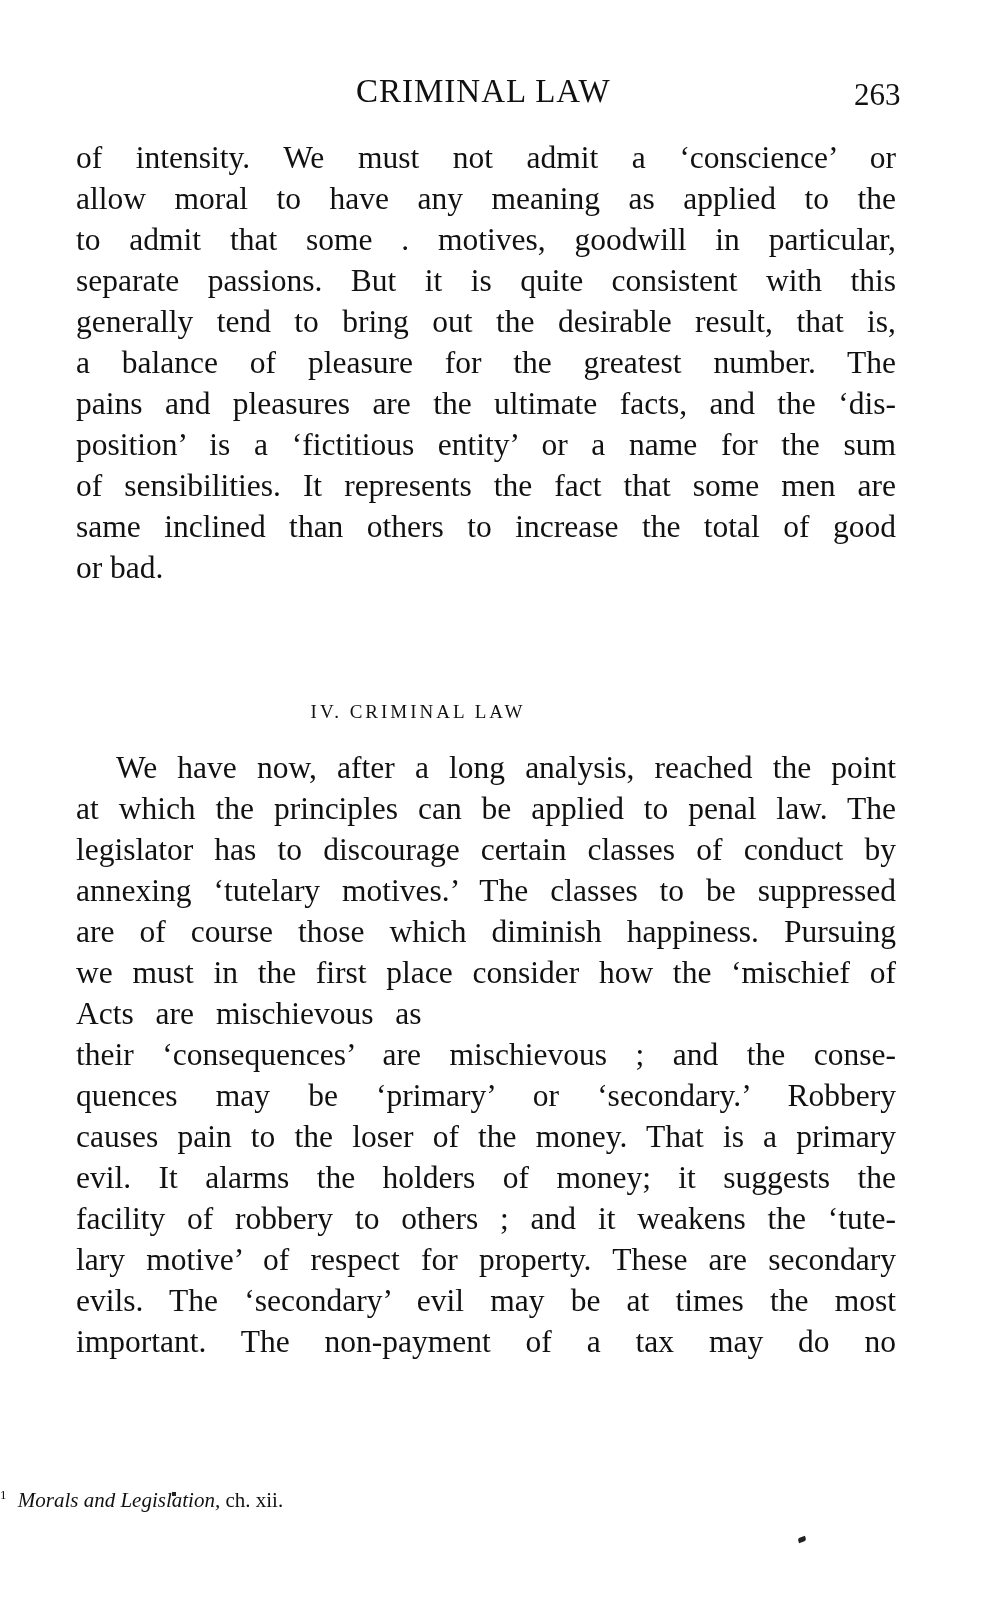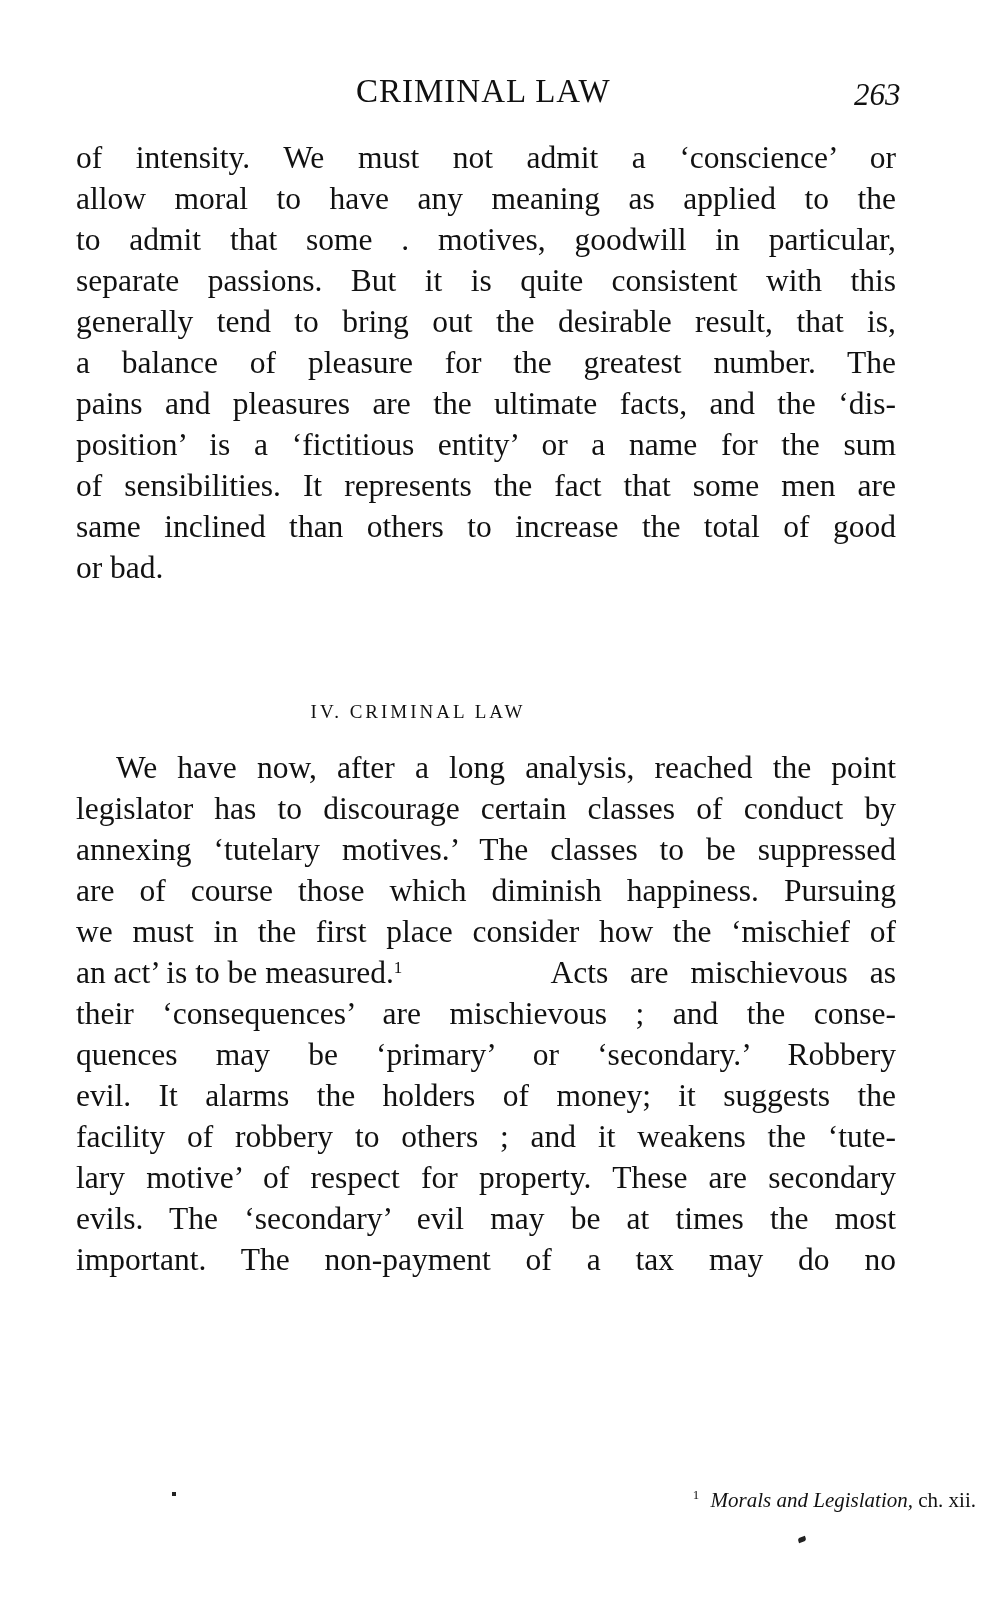--- a/index.html
+++ b/index.html
@@ -36,21 +36,20 @@
       font-size: 33px;
       letter-spacing: 1px;
       line-height: 50px;
     }
     .page-number {
       position: absolute;
       left: 838px;
       top: 4px;
       font-size: 31px;
       line-height: 50px;
-      font-style: italic;
     }
     .block {
       position: absolute;
       left: 76px;
       width: 820px;
     }
     .line {
       display: block;
       height: 41px;
       line-height: 41px;
@@ -75,21 +74,21 @@
       text-align: center;
       font-size: 19px;
       letter-spacing: 3px;
       line-height: 30px;
     }
     .footnote {
       position: absolute;
       top: 1480px;
       left: 0;
       width: 976px;
-      text-align: right;
+      text-align: left;
       font-size: 21px;
       line-height: 30px;
     }
     .footnote .marker {
       font-size: 13px;
       vertical-align: super;
       margin-right: 6px;
     }
     .footnote .title {
       font-style: italic;
@@ -127,30 +126,31 @@
     <span class="line">position’ is a ‘fictitious entity’ or a name for the sum</span>
     <span class="line">of sensibilities.  It represents the fact that some men are</span>
     <span class="line">same inclined than others to increase the total of good</span>
     <span class="line last">or bad.</span>
   </div>
 
   <div class="section-heading">IV. CRIMINAL LAW</div>
 
   <div class="block para2">
     <span class="line indent">We have now, after a long analysis, reached the point</span>
+    <span class="line">at which the principles can be applied to penal law.  The</span>
     <span class="line">legislator has to discourage certain classes of conduct by</span>
     <span class="line">annexing ‘tutelary motives.’  The classes to be suppressed</span>
     <span class="line">are of course those which diminish happiness.  Pursuing</span>
     <span class="line">we must in the first place consider how the ‘mischief of</span>
     <span class="line" style="display:flex;justify-content:space-between;text-align-last:auto;">
-      <span><span>an act’ is to be measured.</span><span class="sup">1</span></span>
       <span style="word-spacing:14px;">Acts are mischievous as</span>
     </span>
     <span class="line">their ‘consequences’ are mischievous ; and the conse-</span>
     <span class="line">quences may be ‘primary’ or ‘secondary.’  Robbery</span>
+    <span class="line">causes pain to the loser of the money.  That is a primary</span>
     <span class="line">evil.  It alarms the holders of money; it suggests the</span>
     <span class="line">facility of robbery to others ; and it weakens the ‘tute-</span>
     <span class="line">lary motive’ of respect for property.  These are secondary</span>
     <span class="line">evils.  The ‘secondary’ evil may be at times the most</span>
     <span class="line">important.  The non-payment of a tax may do no</span>
   </div>
 
   <div class="footnote">
     <span class="marker">1</span>
     <span class="title">Morals and Legislation,</span>

